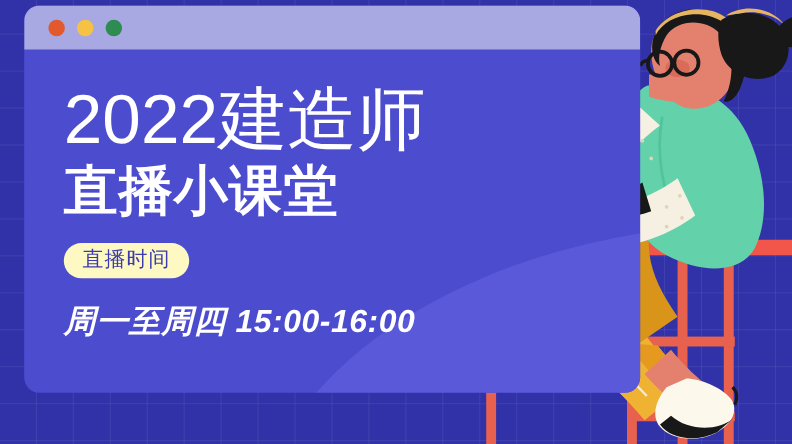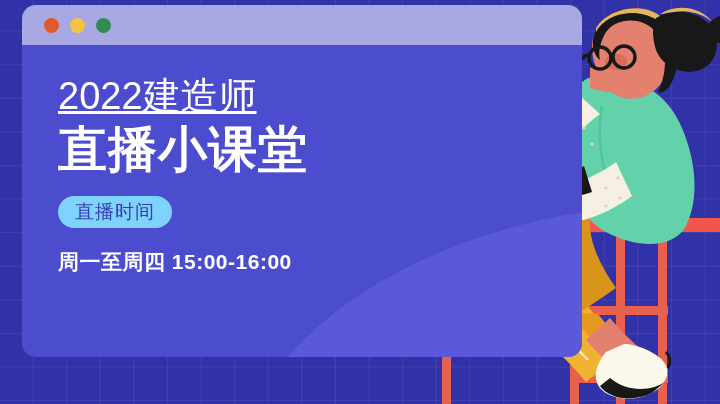--- a/index.html
+++ b/index.html
@@ -102,27 +102,26 @@
 
   
   .text-stack {
     position: absolute;
     left: 36px;
     top: 32px;
     width: 420px;
     z-index: 4;
   }
   .headline-1 {
-    font-size: 38px;
+    font-size: 63px;
     line-height: 1.02;
     font-weight: 300;
     color: #ffffff;
     letter-spacing: 0px;
     white-space: nowrap;
-    text-decoration: underline;
   }
   .headline-2 {
     margin-top: 9px;
     font-size: 49px;
     line-height: 1.0;
     font-weight: 700;
     color: #ffffff;
     letter-spacing: 1px;
     white-space: nowrap;
   }
@@ -133,25 +132,26 @@
     background: #f7e08a;
     color: #3b3bb0;
     font-size: 19px;
     font-weight: 500;
     border-radius: 18px;
     letter-spacing: 1px;
     line-height: 1;
   }
   .schedule {
     margin-top: 20px;
-    font-size: 21px;
+    font-size: 29px;
     font-weight: 700;
     color: #ffffff;
     letter-spacing: 0.5px;
     white-space: nowrap;
+    font-style: italic;
   }
 </style>
 </head>
 <body>
 
 <div id="banner" style="background: rgb(50, 50, 168);">
 
   <div class="grid-layer"></div>
 
   <div class="illustration">
@@ -279,21 +279,21 @@
   </div>
 
   <div class="window-card" style="background: rgb(76, 76, 207);">
 
     <div class="card-body">
       <div class="swoosh"></div>
 
       <div class="text-stack">
         <div class="headline-1">2022建造师</div>
         <div class="headline-2">直播小课堂</div>
-        <div class="badge" style="background: #7dd3fc; color: rgb(59, 59, 176);">直播时间</div>
+        <div class="badge" style="background: #fef9c3; color: rgb(59, 59, 176);">直播时间</div>
         <div class="schedule">周一至周四 15:00-16:00</div>
       </div>
     </div>
 
     <div class="window-titlebar" style="background: rgb(168, 169, 226);">
       <div class="dots">
         <span class="dot red" style="background: rgb(226, 89, 46);"></span>
         <span class="dot amber" style="background: rgb(246, 194, 68);"></span>
         <span class="dot green" style="background: rgb(46, 140, 83);"></span>
       </div>

